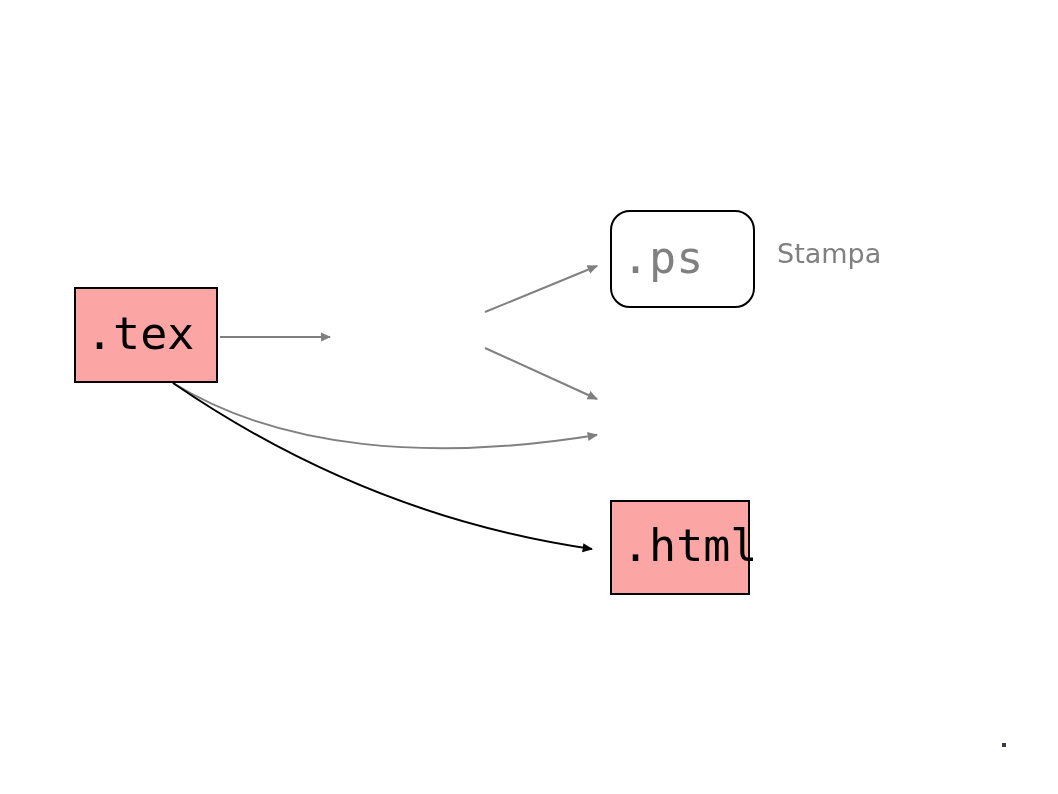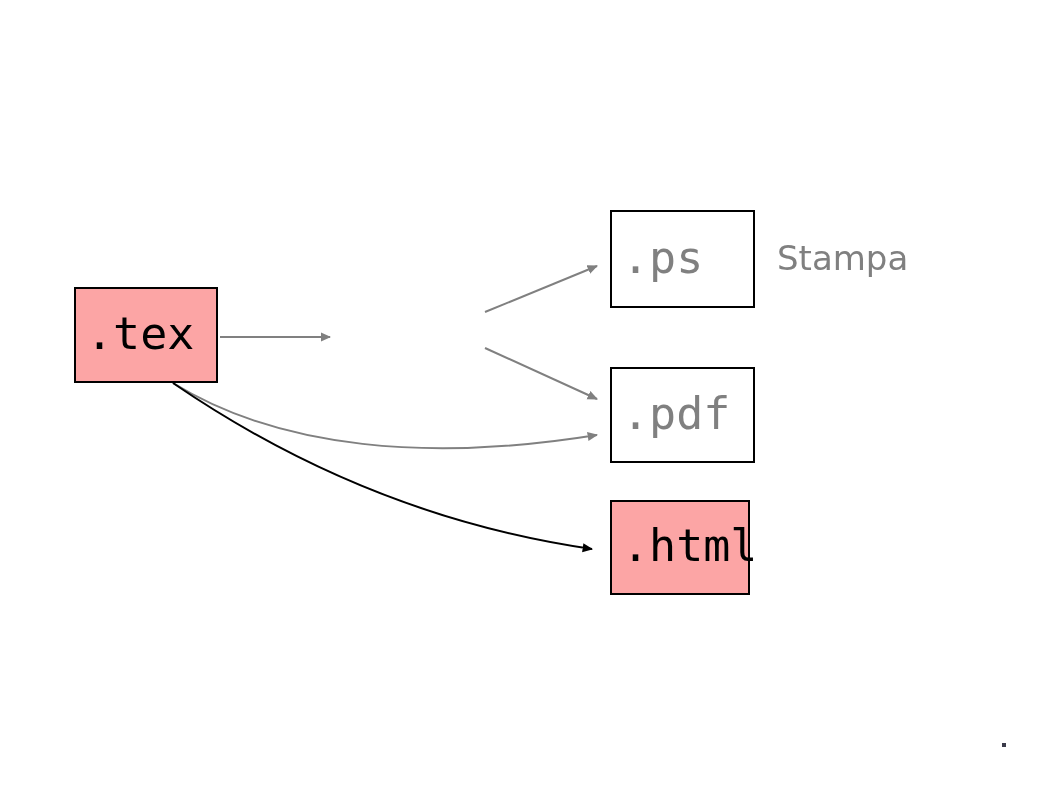--- a/index.html
+++ b/index.html
@@ -39,21 +39,21 @@
   .node.text-gray {
     color: #808080;
   }
   .node-label {
     display: block;
     transform: translateY(-2px);
   }
   .annotation {
     position: absolute;
     font-family: "DejaVu Sans", "Liberation Sans", sans-serif;
-    font-size: 34px;
+    font-size: 27px;
     line-height: 1.22;
     color: #808080;
     white-space: pre-line;
   }
   #edges {
     position: absolute;
     left: 0;
     top: 0;
     width: 1058px;
     height: 794px;
@@ -90,27 +90,24 @@
     <path d="M 173 383 C 280 449, 430 462, 597 435" fill="none" stroke="#808080" stroke-width="2" marker-end="url(#arrow-gray)"></path>
 
     <path d="M 173 383 C 300 470, 440 527, 592 549" fill="none" stroke="#000000" stroke-width="2" marker-end="url(#arrow-black)"></path>
   </svg>
 
   <div class="node fill-lavender" style="left:74px; top:287px; width:144px; height:96px;">
     <span class="node-label">.tex</span>
   </div>
 
 
-  <div class="node text-gray" style="left:610px; top:210px; width:145px; height:98px;">
+  <div class="node text-gray" style="left:610px; top:210px; width:145px; height:98px;border-radius:20px;">
     <span class="node-label">.ps</span>
   </div>
 
-  <div class="node text-gray" style="left:610px; top:367px; width:145px; height:96px;">
-    <span class="node-label">.pdf</span>
-  </div>
 
   <div class="node fill-lavender" style="left:610px; top:500px; width:140px; height:95px;">
     <span class="node-label">.html</span>
   </div>
 
   <div class="annotation" style="left:777px; top:238px;">Stampa</div>
 
 
   <div class="dot-mark" style="left:1002px; top:743px;"></div>
 

